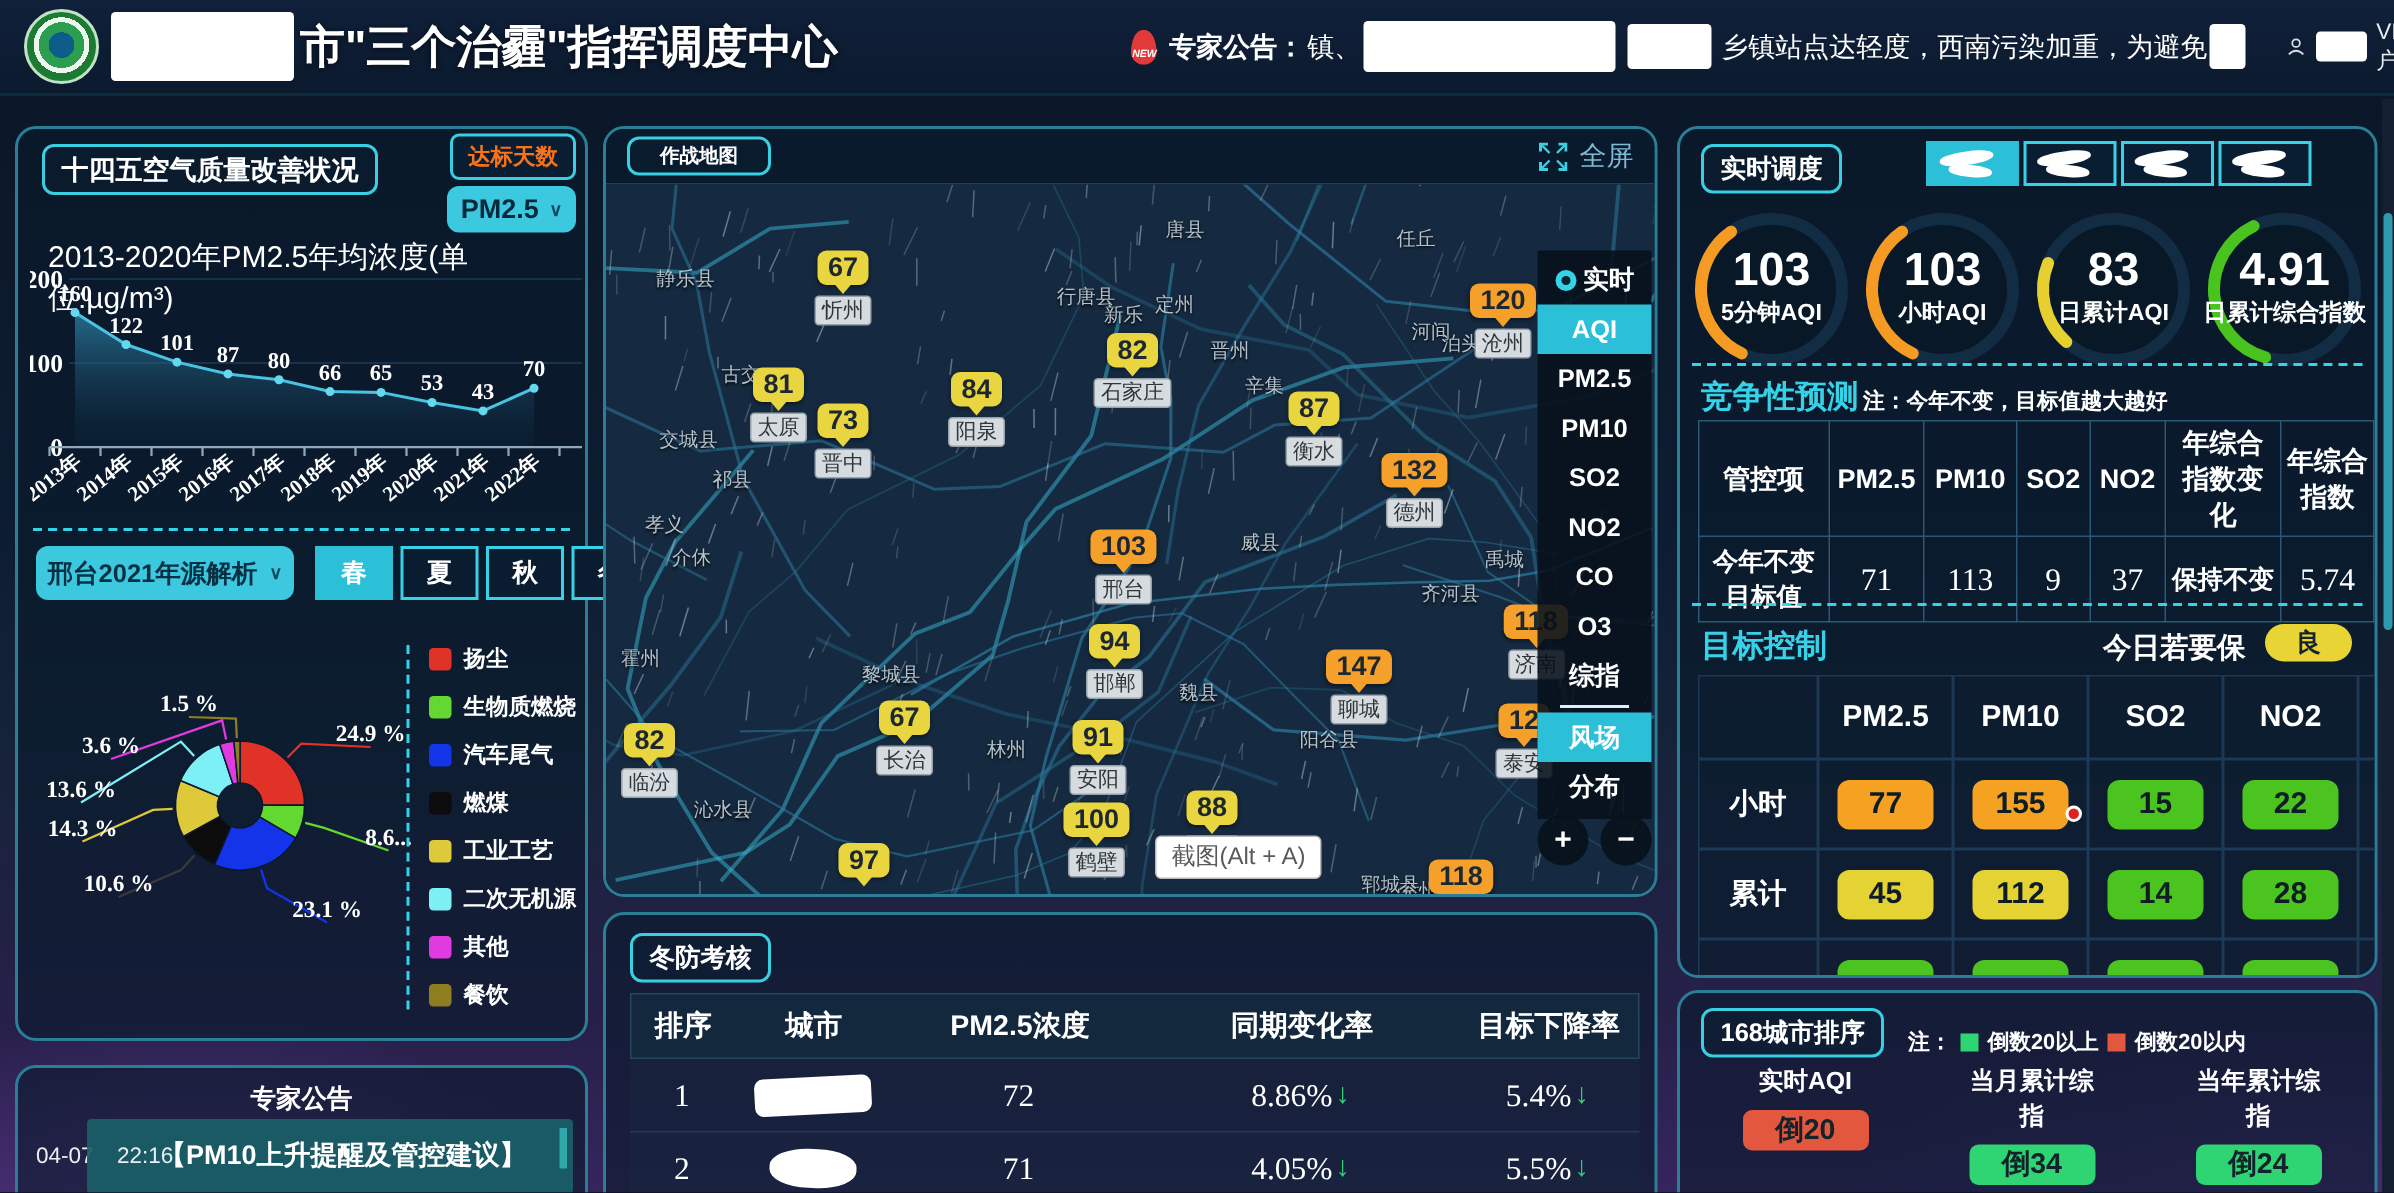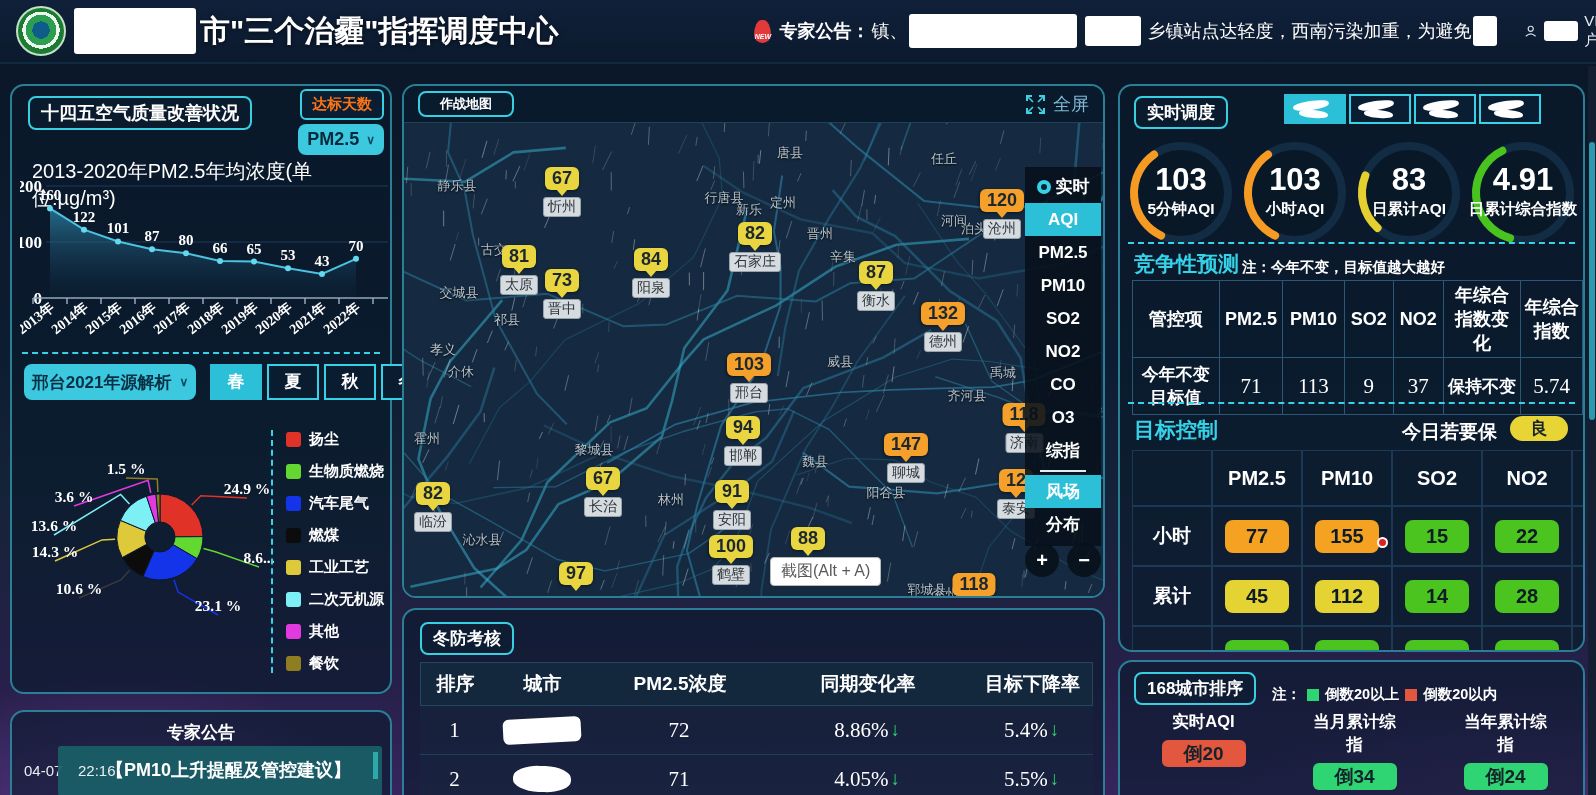--- a/index.html
+++ b/index.html
@@ -685,27 +685,27 @@
         <div class="place" style="left: 386px; top: 30px;">唐县</div>
         <div class="place" style="left: 540px; top: 36px;">任丘</div>
         <div class="place" style="left: 379px; top: 80px;">定州</div>
         <div class="place" style="left: 550px; top: 98px;">河间</div>
         <div class="place" style="left: 320px; top: 75px;">行唐县</div>
         <div class="place" style="left: 345px; top: 87px;">新乐</div>
         <div class="place" style="left: 416px; top: 111px;">晋州</div>
         <div class="place" style="left: 439px; top: 134px;">辛集</div>
         <div class="place" style="left: 90px; top: 127px;">古交</div>
         <div class="place" style="left: 55px; top: 170px;">交城县</div>
-        <div class="place" style="left: 103px; top: 197px; text-align: center;">祁县</div>
+        <div class="place" style="left: 84px; top: 197px; text-align: center;">祁县</div>
         <div class="place" style="left: 39px; top: 227px;">孝义</div>
         <div class="place" style="left: 57px; top: 249px;">介休</div>
         <div class="place" style="left: 23px; top: 316px;">霍州</div>
         <div class="place" style="left: 190px; top: 327px;">黎城县</div>
         <div class="place" style="left: 267px; top: 377px;">林州</div>
-        <div class="place" style="left: 395px; top: 339px; margin-left: 16px;">魏县</div>
+        <div class="place" style="left: 395px; top: 339px;">魏县</div>
         <div class="place" style="left: 436px; top: 239px;">威县</div>
         <div class="place" style="left: 482px; top: 370px;">阳谷县</div>
         <div class="place" style="left: 78px; top: 417px;">沁水县</div>
         <div class="place" style="left: 523px; top: 467px;">郓城县</div>
         <div class="place" style="left: 548px; top: 471px;">兖州区</div>
         <div class="place" style="left: 599px; top: 250px;">禹城</div>
         <div class="place" style="left: 563px; top: 273px; font-family: Liberation Serif, serif;">齐河县</div>
         <div class="place" style="left: 570px; top: 106px;">泊头</div>
         <div class="mk y" style="left: 158px; top: 44px;">
           <div class="mk-box">67</div>

